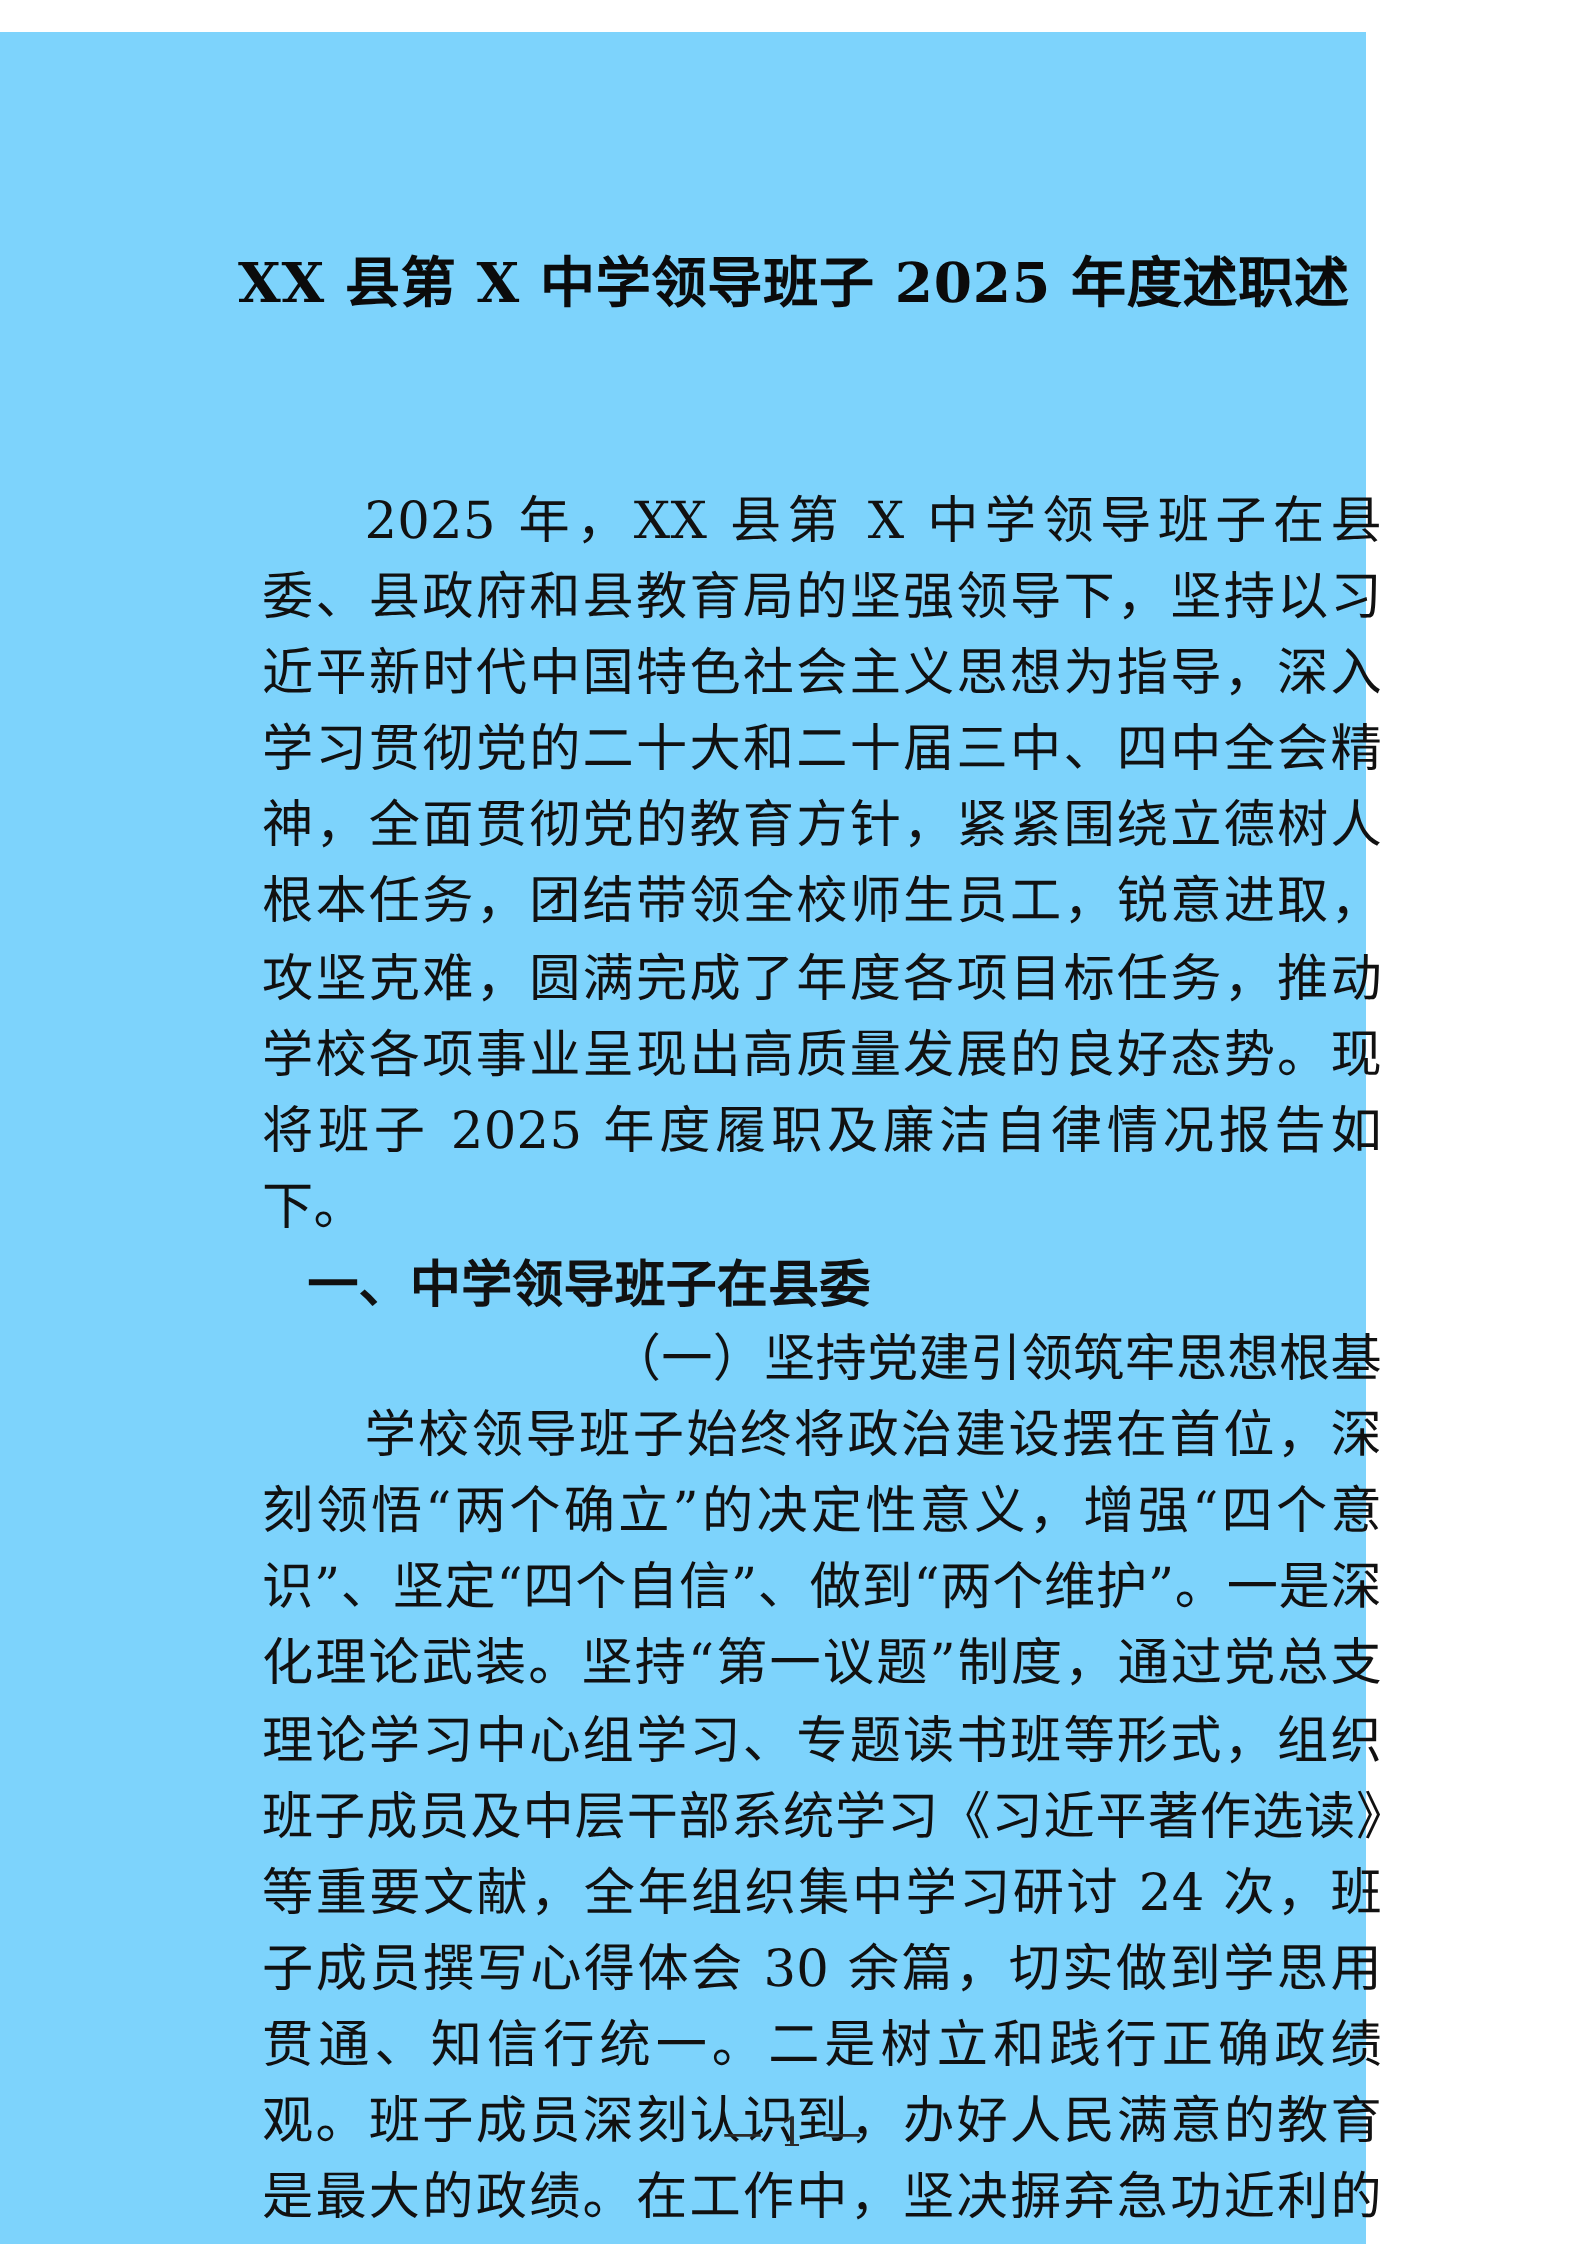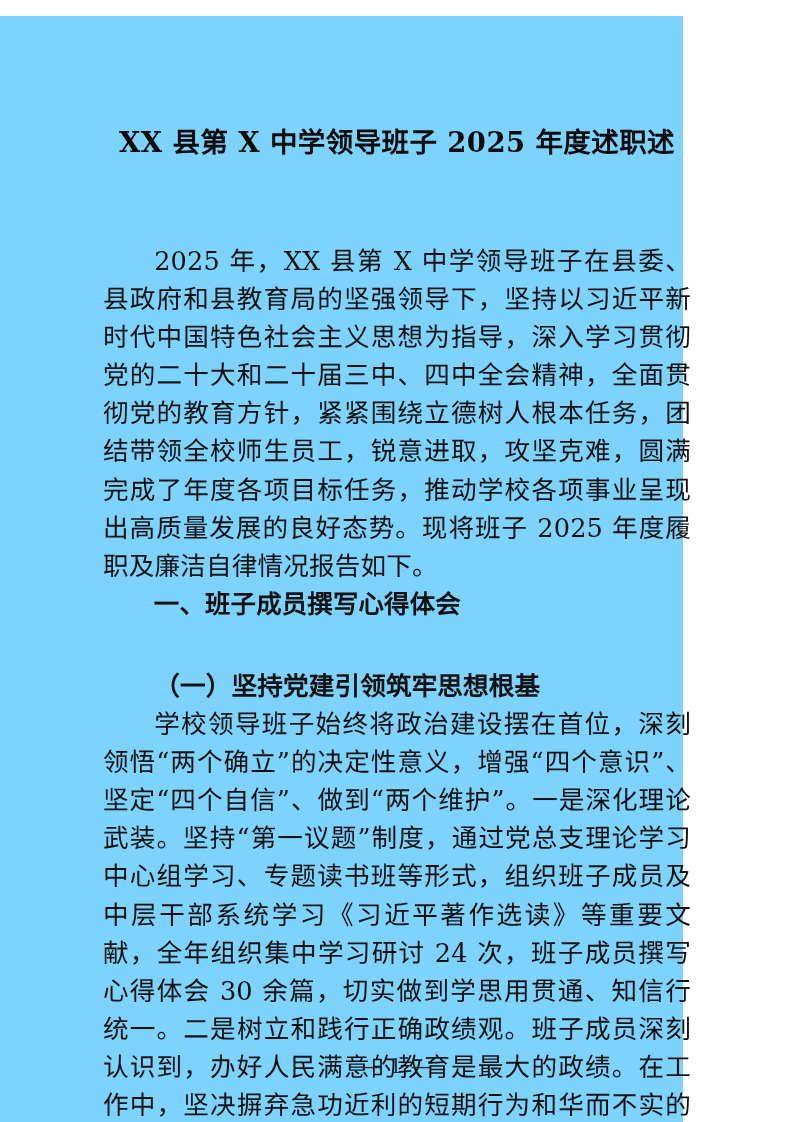--- a/index.html
+++ b/index.html
@@ -63,20 +63,21 @@
     line-height: 38.1px;
     letter-spacing: 0.15px;
     color: #111111;
     word-break: break-all;
   }
 
   p.body-par {
     font-family: "DejaVu Serif", "Liberation Serif", serif;
     font-weight: 400;
     text-indent: 2em;
+    margin-left: 28px;
   }
 
   
   p.body-par,
   p.heading2 {
     font-synthesis: weight style;
   }
 
   
   p.heading1 {
@@ -84,24 +85,23 @@
     font-weight: 700;
     text-indent: 2em;
     font-size: 25.4px;
     letter-spacing: 0.2px;
     text-align: left;
   }
 
   
   p.heading2 {
     font-family: "DejaVu Serif", "Liberation Serif", serif;
-    font-weight: 700;
+    font-weight: 400;
     text-indent: 2em;
-    text-align: left;
-    margin-top: 44px;
+    text-align: right;
   }
 
   b.inline-strong {
     font-weight: 400;
   }
 
   
   .page-number {
     position: absolute;
     left: 0;
@@ -120,21 +120,21 @@
 <div class="page">
 
   <div class="doc-title">
     <div>XX 县第 X 中学领导班子 2025 年度述职述</div>
   </div>
 
   <div class="content">
 
     <p class="body-par">2025 年，XX 县第 X 中学领导班子在县委、县政府和县教育局的坚强领导下，坚持以习近平新时代中国特色社会主义思想为指导，深入学习贯彻党的二十大和二十届三中、四中全会精神，全面贯彻党的教育方针，紧紧围绕立德树人根本任务，团结带领全校师生员工，锐意进取，攻坚克难，圆满完成了年度各项目标任务，推动学校各项事业呈现出高质量发展的良好态势。现将班子 2025 年度履职及廉洁自律情况报告如下。</p>
 
-    <p class="heading1">一、班子成员撰写心得体会</p>
+    <p class="heading1">一、中学领导班子在县委</p>
 
     <p class="heading2">（一）坚持党建引领筑牢思想根基</p>
 
     <p class="body-par"><span>学校领导班子始终将政治建设摆在首位，深刻领悟“两个确立”的决定性意义，增强“四个意识”、坚定“四个自信”、做到“两个维护”。</span><b class="inline-strong">一是</b><span>深化理论武装。坚持“第一议题”制度，通过党总支理论学习中心组学习、专题读书班等形式，组织班子成员及中层干部系统学习《习近平著作选读》等重要文献，全年组织集中学习研讨 24 次，班子成员撰写心得体会 30 余篇，切实做到学思用贯通、知信行统一。</span><b class="inline-strong">二是</b><span>树立和践行正确政绩观。班子成员深刻认识到，办好人民满意的教育是最大的政绩。在工作中，坚决摒弃急功近利的短期行为和华而不实的“形象工程”，坚持教育规律，聚焦内涵发展，将工作的出发点和落脚点放在提升教育教学质量、促进学生全面发展和增强教师幸福感上，以“功成不必在我”的精神境界和“功成必定有我”的历史担当，扎</span></p>
 
   </div>
 
   <div class="page-number">— 1 —</div>
 
 </div>

